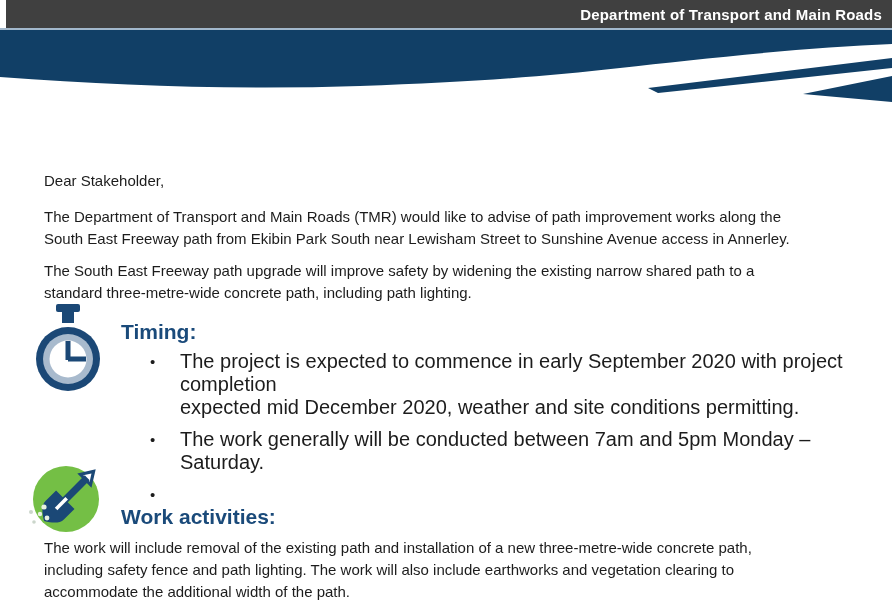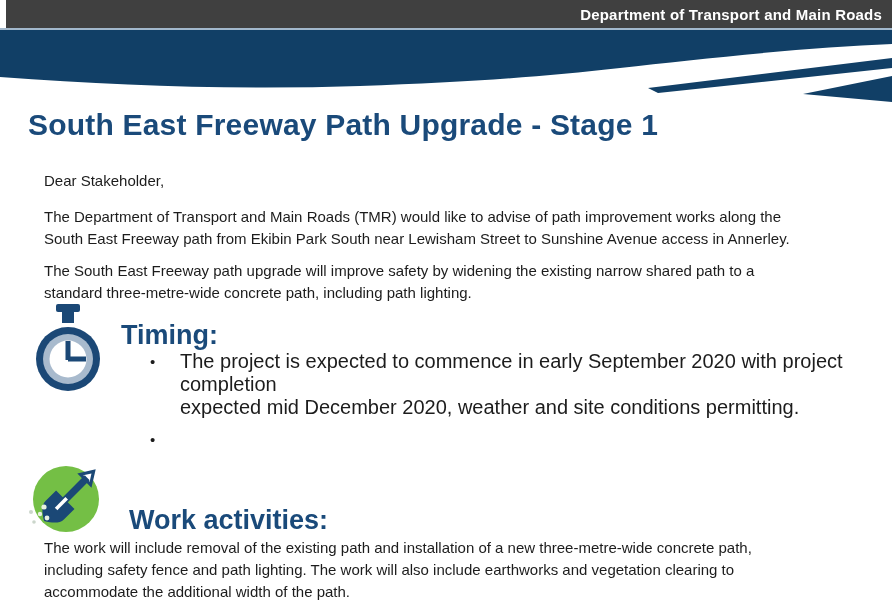--- a/index.html
+++ b/index.html
@@ -25,24 +25,24 @@
   }
   .body-text {
     position:absolute; left:44px; width:850px;
     font-size:15px; color:#1C1C1C; line-height:21.5px; white-space:pre-line;
   }
   .salutation { top:170px; }
   .para1 { top:206px; }
   .para2 { top:260px; }
   .para3 { top:537px; line-height:22px; }
   .section-heading {
-    position:absolute; left:121px; font-size:27px; font-weight:700; color:#1A4A7A;
+    position:absolute; left:121px; font-size:21px; font-weight:700; color:#1A4A7A;
   }
   .heading-timing { top:320px; }
-  .heading-work { top:505px;margin-left:8px; }
+  .heading-work { top:505px; }
   .icon-timing { position:absolute; left:35px; top:302px; width:66px; height:92px; }
   .icon-shovel { position:absolute; left:26px; top:459px; width:80px; height:80px; }
   .bullet-list {
     position:absolute; left:150px; top:350px; width:720px; list-style:none;
   }
   .bullet-item {
     display:flex; margin-bottom:9px;
     font-size:20px; color:#1C1C1C; line-height:23px;
   }
   .bullet-marker {
@@ -61,21 +61,20 @@
   </div>
   <div class="header-sep"></div>
 
   <svg class="banner" viewBox="0 0 892 74" preserveAspectRatio="none" aria-hidden="true">
     <rect x="0" y="0" width="892" height="74" fill="#113F66"></rect>
     <path d="M0,47 C120,56 240,60 360,56 C470,52 540,47 620,38 C700,29 810,17 892,14 L892,74 L0,74 Z" fill="#ffffff"></path>
     <path d="M648,58 L892,28 L892,38 L658,63 Z" fill="#113F66"></path>
     <path d="M803,64 L892,46 L892,72 Z" fill="#113F66"></path>
   </svg>
 
-  <h1 class="doc-title">South East Freeway Path Upgrade - Stage 1</h1>
 
   <p class="body-text salutation">Dear Stakeholder,</p>
   <p class="body-text para2">The South East Freeway path upgrade will improve safety by widening the existing narrow shared path to a
 standard three-metre-wide concrete path, including path lighting.</p>
   <p class="body-text para1">The Department of Transport and Main Roads (TMR) would like to advise of path improvement works along the
 South East Freeway path from Ekibin Park South near Lewisham Street to Sunshine Avenue access in Annerley.</p>
 
   <svg class="icon-timing" viewBox="0 0 66 92" aria-hidden="true">
     <rect x="21" y="2" width="24" height="8" rx="2" fill="#1B4876"></rect>
     <rect x="27" y="8" width="12" height="13" fill="#1B4876"></rect>
@@ -85,20 +84,24 @@
     <rect x="30.5" y="39" width="5" height="19" fill="#1B4876"></rect>
     <rect x="33" y="54.5" width="18" height="5" fill="#1B4876"></rect>
   </svg>
   <h2 class="section-heading heading-timing">Timing:</h2>
 
   <ul class="bullet-list">
     <li class="bullet-item">
       <span class="bullet-marker"></span>
       <span class="bullet-text">The project is expected to commence in early September 2020 with project completion
 expected mid December 2020, weather and site conditions permitting.</span>
+    </li>
+    <li class="bullet-item">
+      <span class="bullet-marker"></span>
+      <span class="bullet-text">The work generally will be conducted between 7am and 5pm Monday – Saturday.</span>
     </li>
     <li class="bullet-item">
       <span class="bullet-marker"></span>
     </li>
   </ul>
 
   <svg class="icon-shovel" viewBox="0 0 80 80" aria-hidden="true">
     <circle cx="40" cy="40" r="33" fill="#74BF45"></circle>
     <g transform="rotate(45 40 40)">
       <polygon points="40,-2 30,14 50,14" fill="#1B4876"></polygon>

